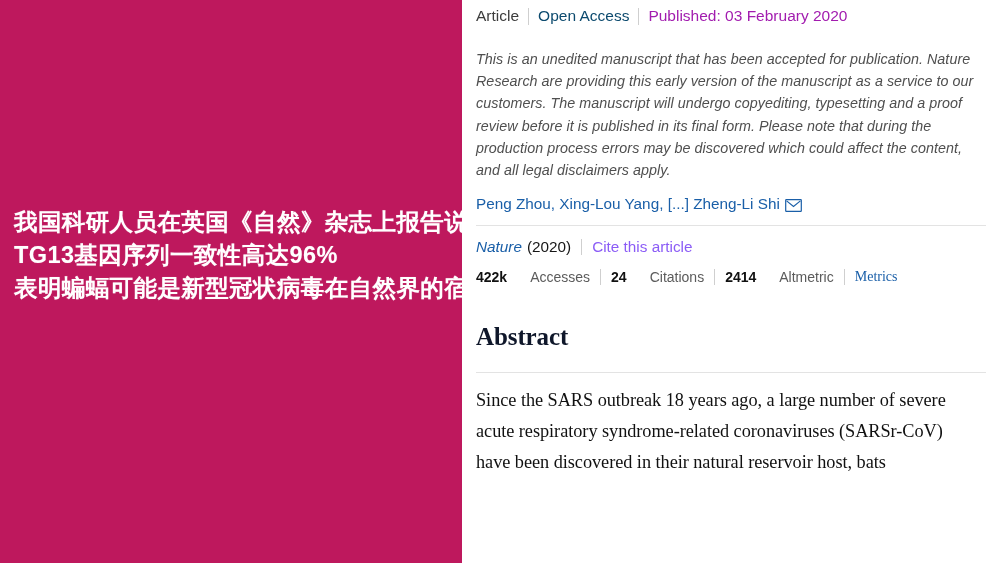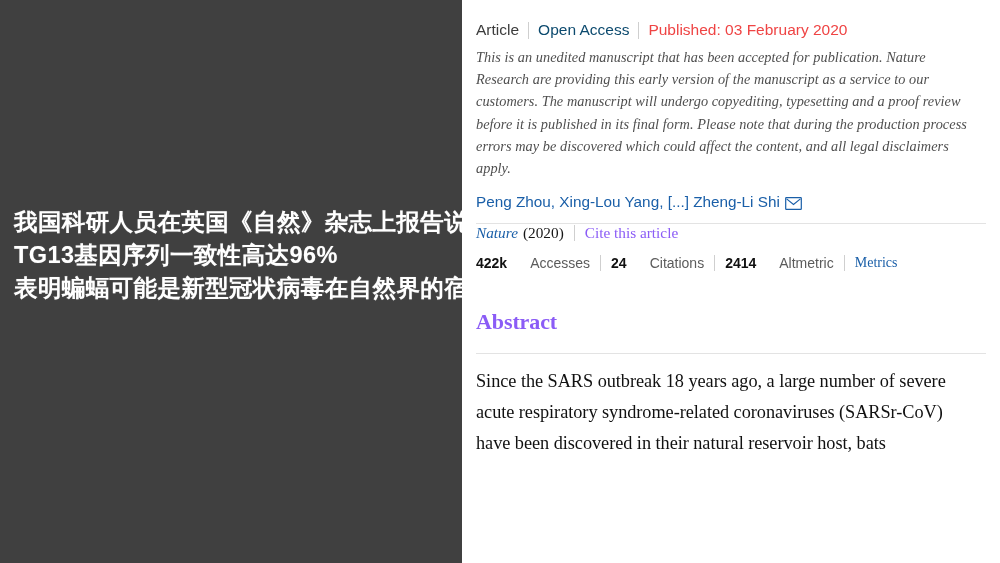--- a/index.html
+++ b/index.html
@@ -23,21 +23,21 @@
     background: #ffffff;
   }
 
   
   #left-panel {
     position: absolute;
     left: 0;
     top: 0;
     width: 462px;
     height: 563px;
-    background: #404040;
+    background: #be185d;
     overflow: hidden;
   }
   #caption-block {
     position: absolute;
     left: 14px;
     top: 206px;
     width: 470px;
   }
   .caption-line {
     color: #ffffff;
@@ -65,45 +65,44 @@
     left: 14px;
     top: 0;
     width: 510px;
   }
 
   
   #meta-row {
     display: flex;
     align-items: center;
     height: 24px;
-    padding-top: 18px;
+    padding-top: 4px;
     font-size: 15.5px;
     color: #333333;
   }
   #meta-row .sep {
     display: inline-block;
     width: 1px;
     height: 17px;
     background: #cfcfcf;
     margin: 0 9px;
   }
   .meta-article { color: #3c3c3c; }
   .meta-open    { color: #0c4a6e; text-align: center; }
-  .meta-pub     { color: #ef4444; }
+  .meta-pub     { color: #a21caf; }
 
   
   #notice {
-    margin-top: 4px;
+    margin-top: 20px;
     width: 500px;
     font-size: 14.3px;
     font-style: italic;
     line-height: 22.2px;
     color: #4f4f4f;
     letter-spacing: 0.05px;
-    font-family: Liberation Serif, serif;
   }
 
   
   #title {
     margin-top: 20px;
     width: 480px;
     font-family: "Liberation Serif", "DejaVu Serif", serif;
     font-size: 31.5px;
     font-weight: 700;
     line-height: 38px;
@@ -134,26 +133,25 @@
   
   .rule {
     height: 1px;
     background: #e3e3e3;
     margin-top: 11px;
     width: 510px;
   }
 
   
   #journal-row {
-    margin-top: 0;
+    margin-top: 12px;
     font-size: 15.3px;
     display: flex;
     align-items: center;
     color: #111111;
-    font-family: Liberation Serif, serif;
   }
   #journal-row .jname {
     font-style: italic;
     color: #1a5fa8;
   }
   #journal-row .jyear {
     color: #161616;
     margin-left: 5px;
   }
   #journal-row .sep {
@@ -186,23 +184,23 @@
     height: 16px;
     background: #cfcfcf;
     margin: 0 10px;
   }
   #metrics-row .m-metrics { color: #1a5fa8; font-family: Liberation Serif, serif; }
 
   
   #abstract-head {
     margin-top: 38px;
     font-family: "Liberation Serif", "DejaVu Serif", serif;
-    font-size: 22px;
-    font-weight: 700;
-    color: #8b5cf6;
+    font-size: 25px;
+    font-weight: 700;
+    color: #0f172a;
     letter-spacing: -0.1px;
   }
   #abstract-rule {
     height: 1px;
     background: #e3e3e3;
     margin-top: 9px;
     width: 510px;
   }
   #abstract-body {
     margin-top: 12px;

